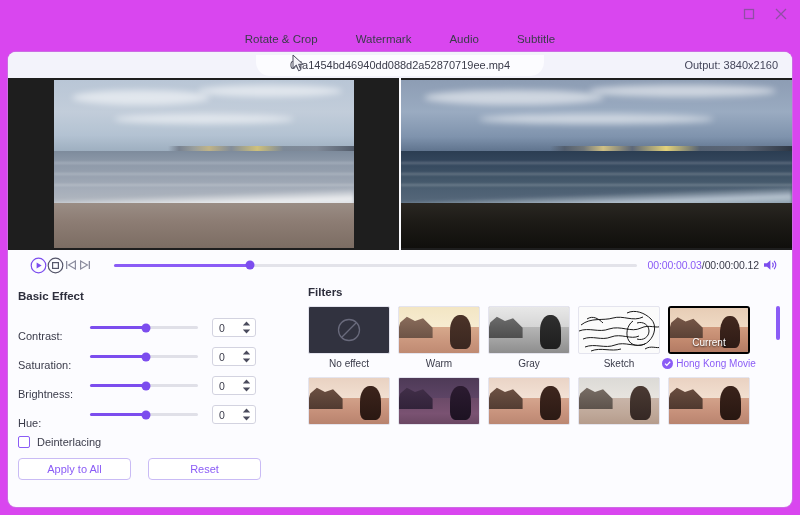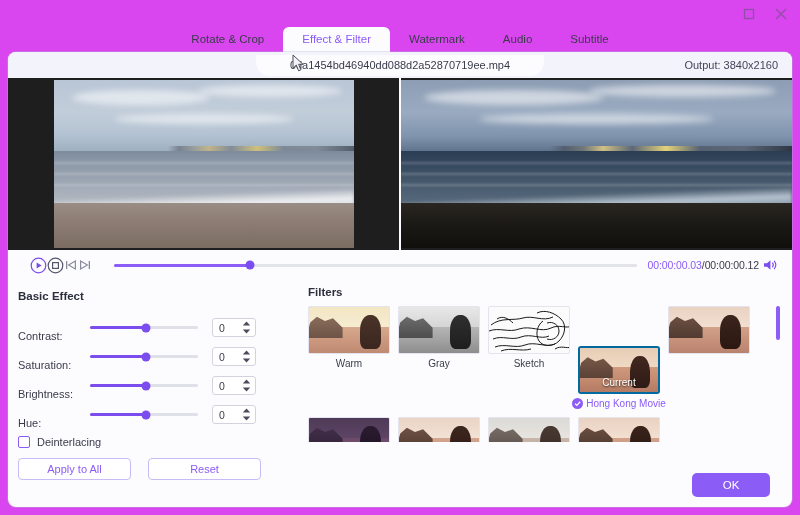--- a/index.html
+++ b/index.html
@@ -402,23 +402,22 @@
   .filter-thumb {
     width: 82px;
     height: 48px;
     border: 1px solid #e4e4ee;
     border-radius: 2px;
     position: relative;
     overflow: hidden;
     background: #cfc6c0;
   }
   .filter-cell.selected .filter-thumb {
-    border: 2px solid #0369a1;
+    border: 2px solid #000000;
     border-radius: 3px;
-    margin-top: 40px;
   }
   .filter-name {
     font-size: 10px;
     color: #3a3b4a;
     text-align: center;
     margin-top: 4px;
     display: flex;
     align-items: center;
     justify-content: center;
     gap: 3px;
@@ -505,21 +504,20 @@
     </div>
     <div class="win-btn">
       <svg width="14" height="14" viewBox="0 0 14 14">
           <path d="M2 2 L12 12 M12 2 L2 12" stroke="#55566a" stroke-width="1.3" fill="none"></path>
         </svg>
     </div>
   </div>
 
   <div id="tabbar">
     <div class="tab">Rotate &amp; Crop</div>
-    <div class="tab active">Effect &amp; Filter</div>
     <div class="tab">Watermark</div>
     <div class="tab">Audio</div>
     <div class="tab">Subtitle</div>
   </div>
 
   <div id="panel">
 
     <div id="info-strip">
       <div id="filename-wrap">
         <div id="filename-box">0da1454bd46940dd088d2a52870719ee.mp4</div>
@@ -712,20 +710,31 @@
           <button class="ghost-btn">Apply to All</button>
           <button class="ghost-btn">Reset</button>
         </div>
       </div>
 
       <div id="filters-pane">
         <div id="filters-title">Filters</div>
 
         <div id="filters-grid">
 
+          <div class="filter-cell">
+            <div class="filter-thumb t-noeffect">
+              <span class="noeffect-glyph">
+                <svg width="26" height="26" viewBox="0 0 26 26">
+                    <circle cx="13" cy="13" r="10.5" fill="none" stroke="#696a7c" stroke-width="1.3"></circle>
+                    <path d="M5.8 20.2 L20.2 5.8" stroke="#696a7c" stroke-width="1.3"></path>
+                  </svg>
+              </span>
+            </div>
+            <div class="filter-name">No effect</div>
+          </div>
 
           <div class="filter-cell">
             <div class="filter-thumb">
               <div class="thumb-scene">
                 <div class="t-sky" style="background:linear-gradient(to bottom,#f3e6c4,#f7ecd2);"></div>
                 <div class="t-ground" style="background:linear-gradient(to bottom,#d7a98c,#c9957c 60%,#bf8a72);"></div>
                 <div class="t-rockL" style="background:linear-gradient(to bottom,#8d6f5e,#6d5446);"></div>
                 <div class="t-figure" style="background:linear-gradient(to bottom,#4b3328,#3a2720);"></div>
               </div>
             </div>
@@ -845,21 +854,20 @@
           </div>
         </div>
 
         <div id="filters-scrollbar">
           <div id="filters-thumb"></div>
         </div>
       </div>
     </div>
 
     <div id="footer">
-      <button class="primary-btn">OK</button>
     </div>
   </div>
 
   <div id="mouse-cursor">
     <svg width="13" height="19" viewBox="0 0 13 19">
       <path d="M1 1 L1 14.2 L4.3 11.1 L6.6 16.8 L8.9 15.8 L6.6 10.3 L11 10.3 Z" fill="#f4f4f8" stroke="#4a4b5c" stroke-width="1"></path>
     </svg>
   </div>
 </div>
 

